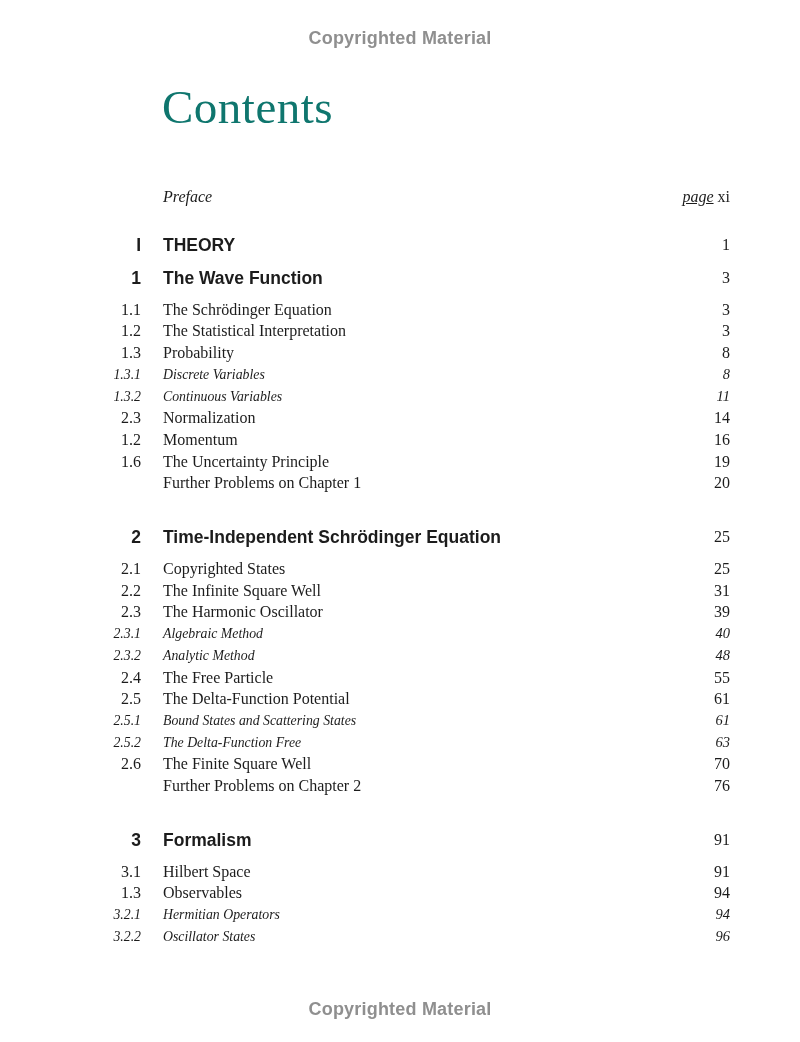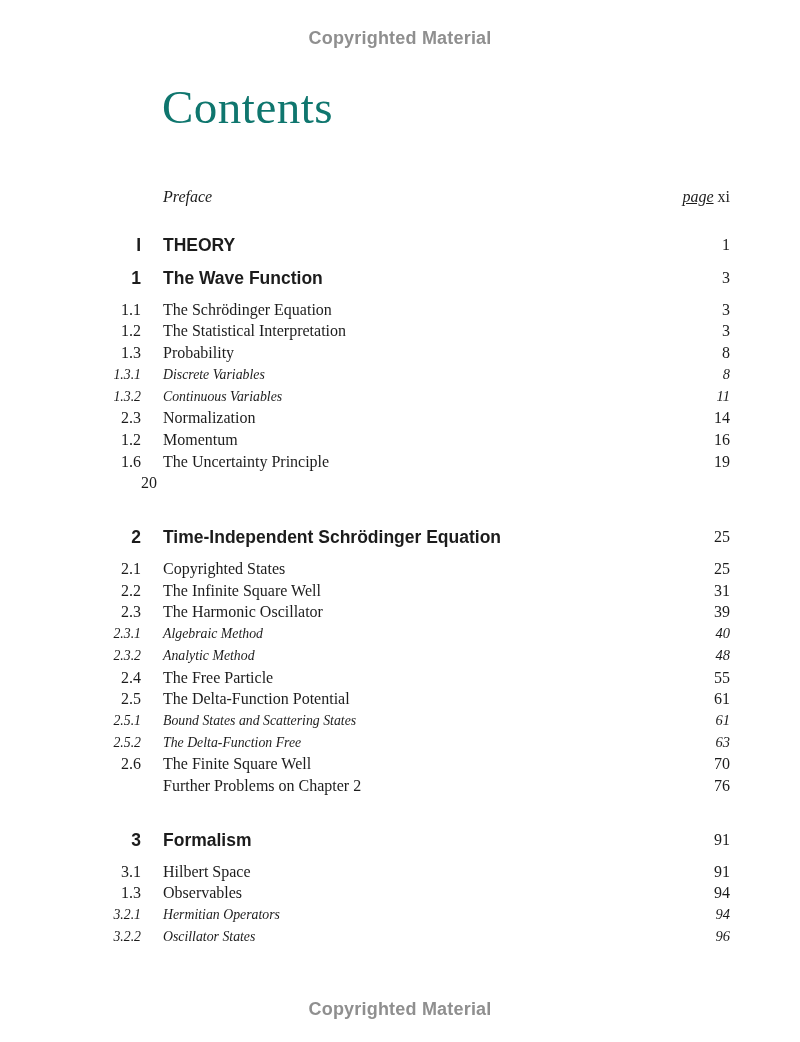--- a/index.html
+++ b/index.html
@@ -147,20 +147,21 @@
       <span class="title">Momentum</span>
       <span class="page">16</span>
     </div>
     <div class="row row--section">
       <span class="num">1.6</span>
       <span class="title">The Uncertainty Principle</span>
       <span class="page">19</span>
     </div>
     <div class="row row--plain">
       <span class="num"></span>
+      <span class="title">Further Problems on Chapter 1</span>
       <span class="page">20</span>
     </div>
     <div class="row row--chapter row--spaced">
       <span class="num">2</span>
       <span class="title">Time-Independent Schrödinger Equation</span>
       <span class="page">25</span>
     </div>
     <div class="row row--section">
       <span class="num">2.1</span>
       <span class="title">Copyrighted States</span>

